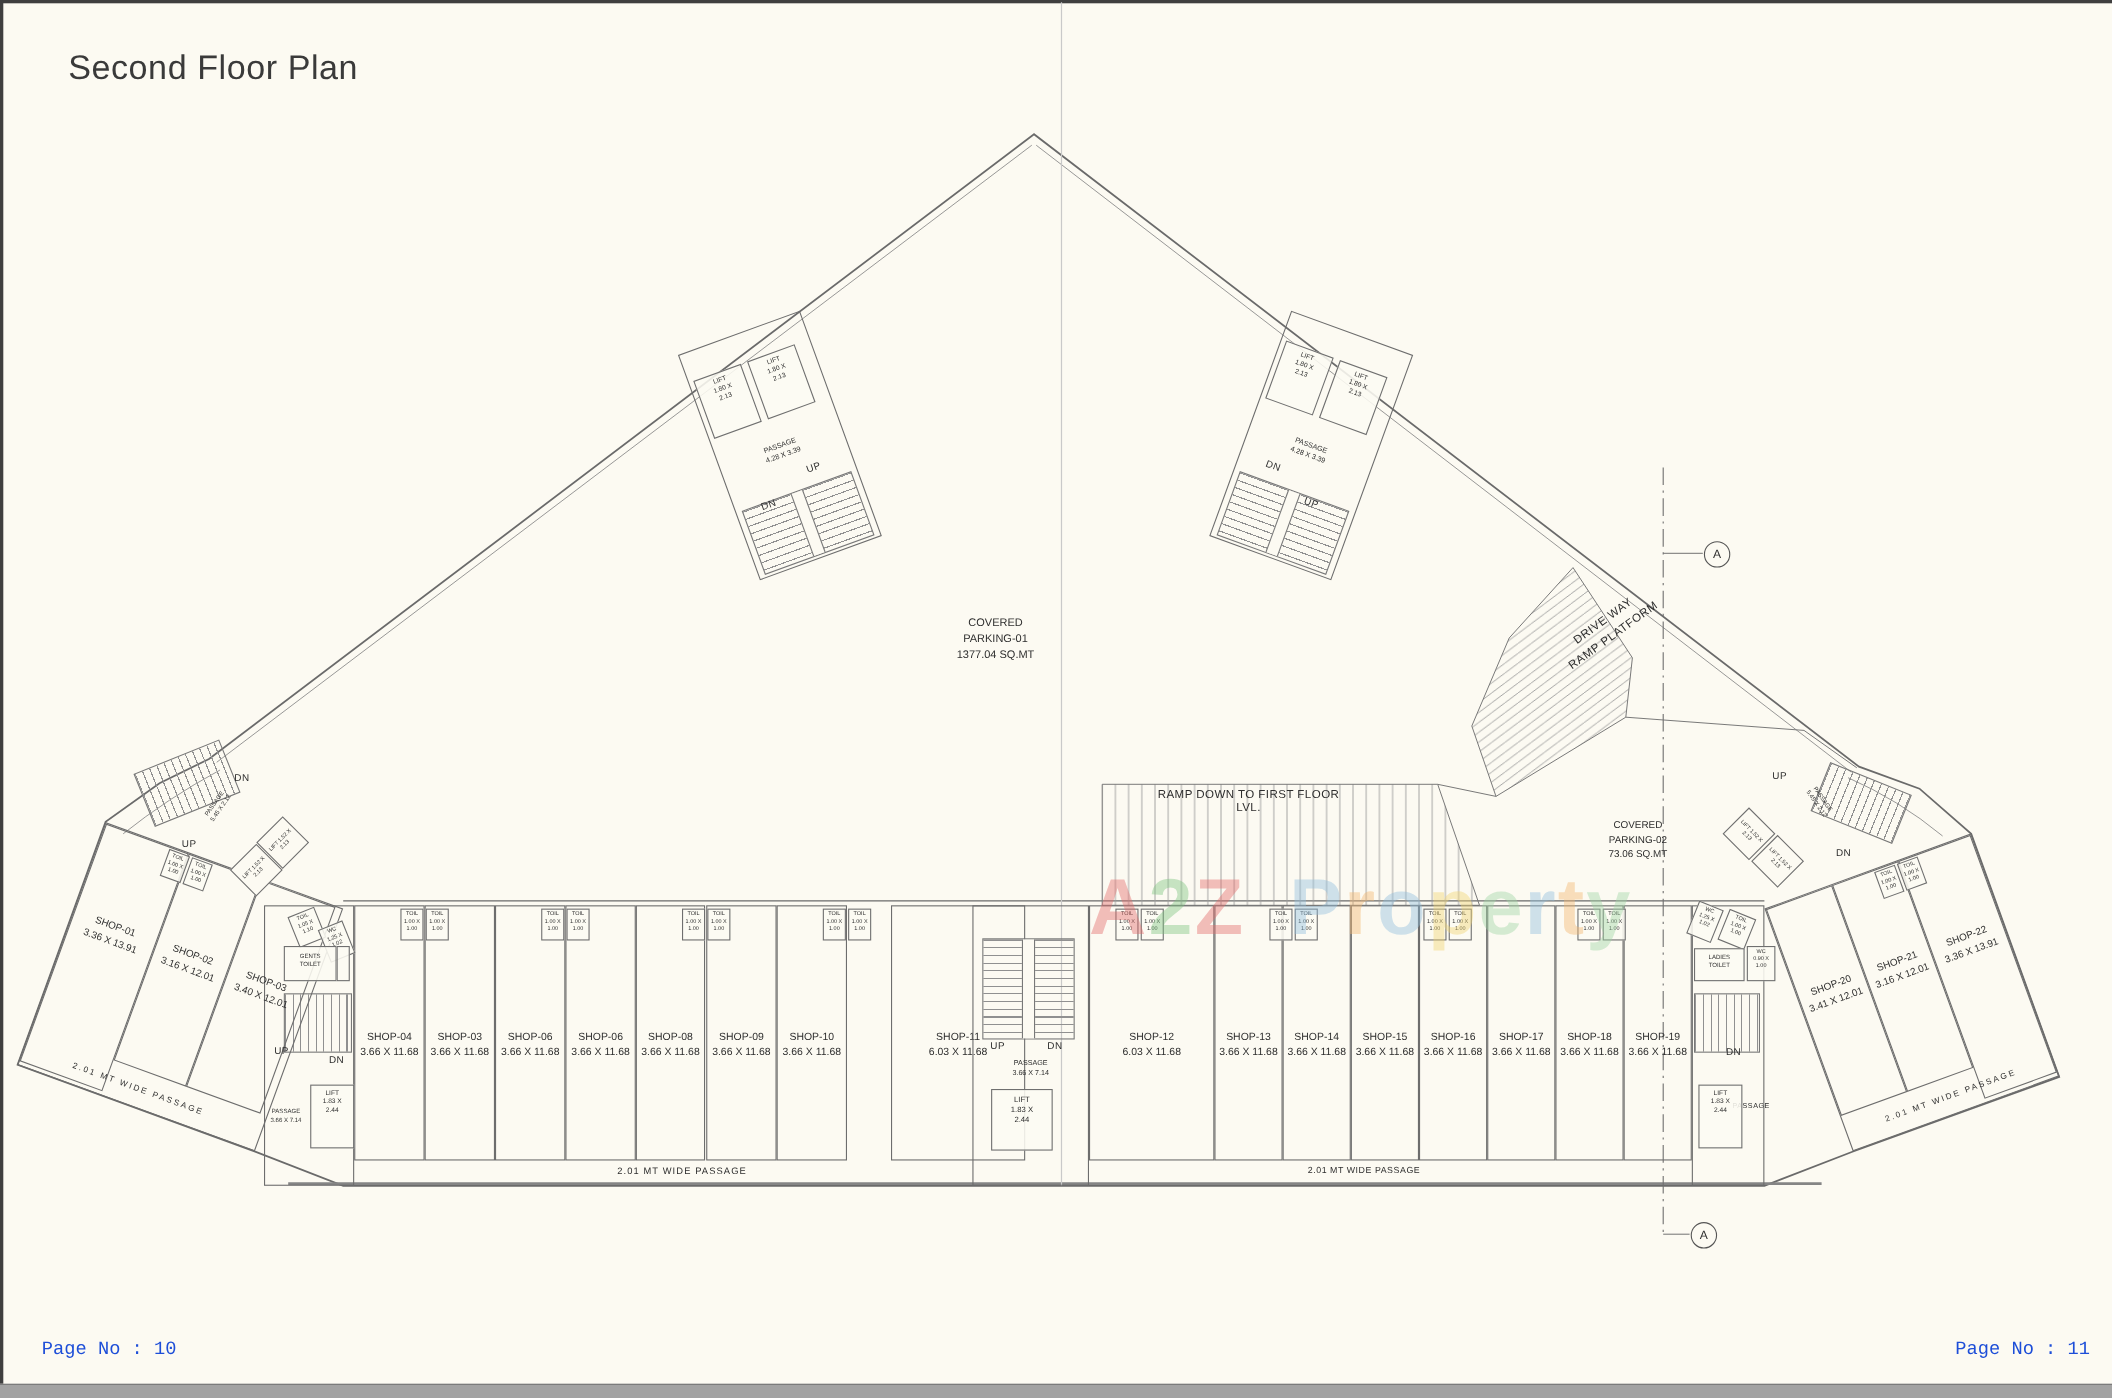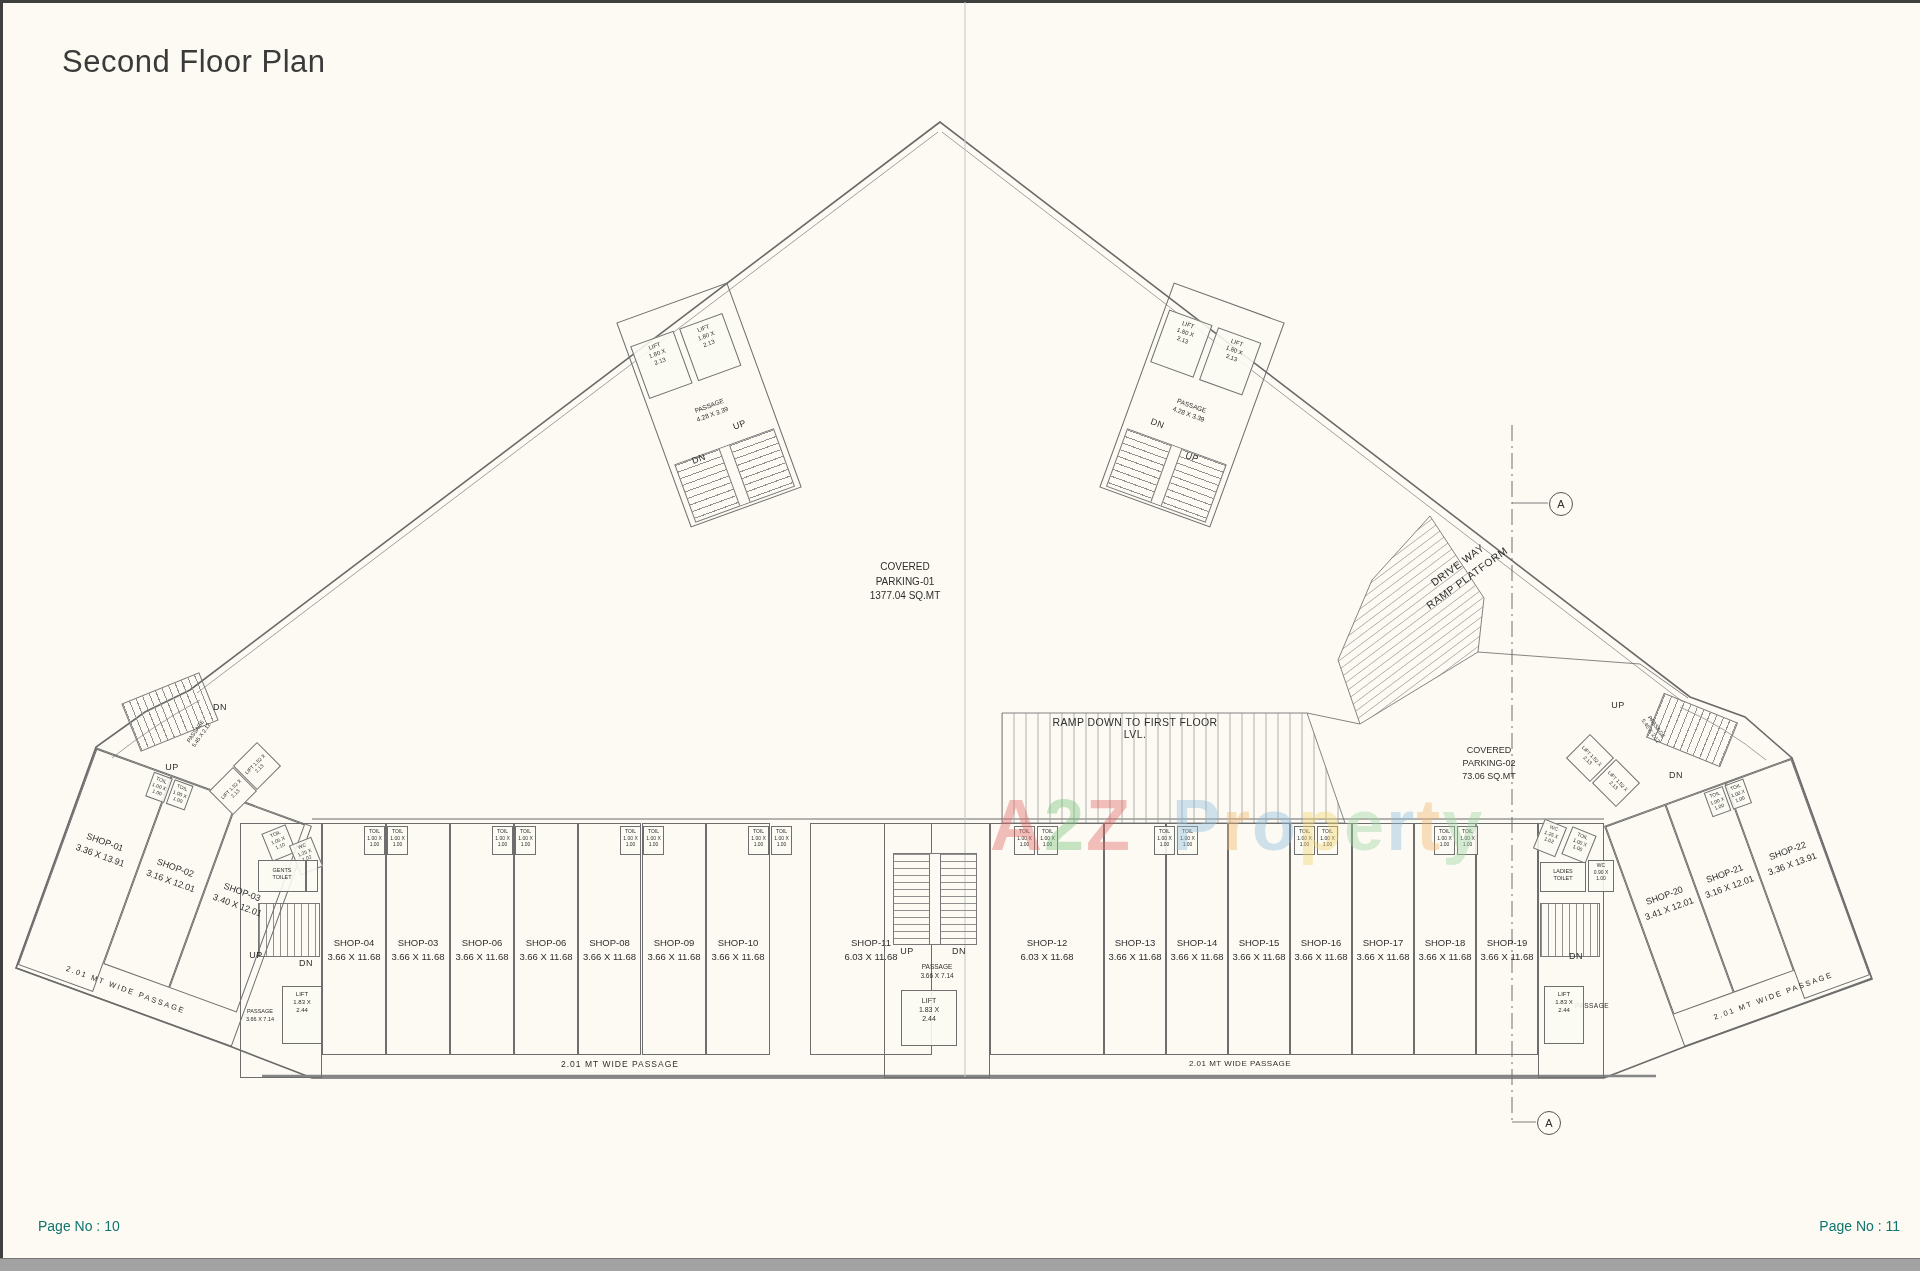--- a/index.html
+++ b/index.html
@@ -5,21 +5,21 @@
   html,body{margin:0;padding:0;background:#e9e9e9;}
   .page{position:relative;width:1920px;height:1271px;background:#fcfaf2;overflow:hidden;
         font-family:"Liberation Sans",sans-serif;color:#2e2e2e;}
   .frame-top{position:absolute;left:0;top:0;width:1920px;height:3px;background:#3f3f3f;}
   .frame-left{position:absolute;left:0;top:0;width:3px;height:1258px;background:#3f3f3f;}
   .frame-bottom{position:absolute;left:0;top:1258px;width:1920px;height:13px;background:#a2a2a2;border-top:1px solid #777;}
   svg.lines{position:absolute;left:0;top:0;z-index:1;}
   .lbl{position:absolute;text-align:center;color:#2e2e2e;z-index:3;}
   .lbl span{display:block;}
   .title{font-size:31px;font-weight:300;letter-spacing:.5px;color:#3a3a3a;text-align:left;}
-  .pageno{font-size:14px;color:#0f766e;}
+  .pageno{font-size:17px;color:#1d4ed8;font-family:Liberation Mono, monospace;}
   .wmurl{position:absolute;left:760px;top:396px;width:520px;font-size:41px;color:#cccccc;
          opacity:.8;text-align:center;letter-spacing:1px;z-index:0;}
   .brand{position:absolute;left:990px;top:784px;font-size:72px;font-weight:bold;
          letter-spacing:2px;opacity:.42;white-space:nowrap;z-index:4;}
   .shop{position:absolute;top:823px;height:232px;border:1px solid #6d6d6d;box-sizing:border-box;
         padding-top:112px;z-index:2;}
   .shop span{display:block;font-size:9.5px;line-height:1.5;text-align:center;color:#2e2e2e;}
   .core{position:absolute;border:1px solid #6d6d6d;box-sizing:border-box;z-index:2;background:transparent;}
   .tb{position:absolute;border:1px solid #6f6f6f;box-sizing:border-box;font-size:5px;line-height:1.3;
       text-align:center;color:#2e2e2e;padding-top:1px;background:rgba(252,250,242,.88);z-index:3;}

